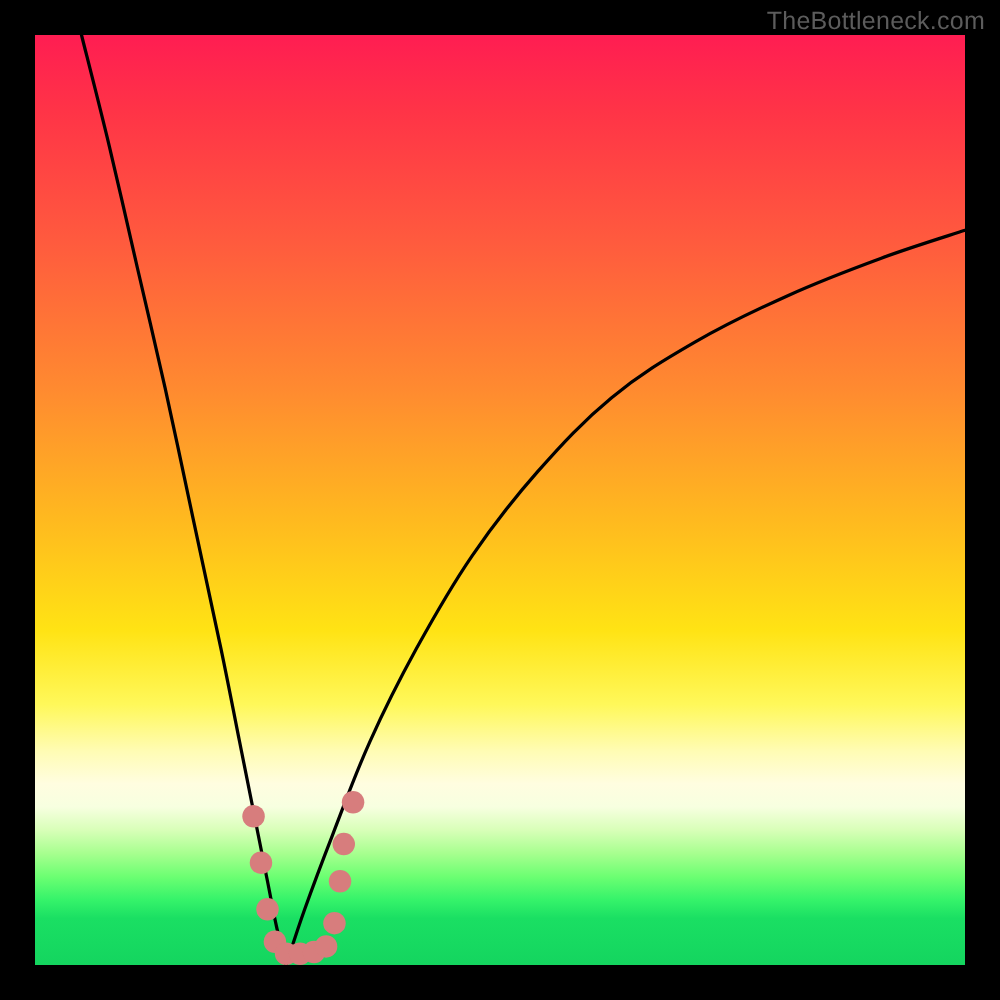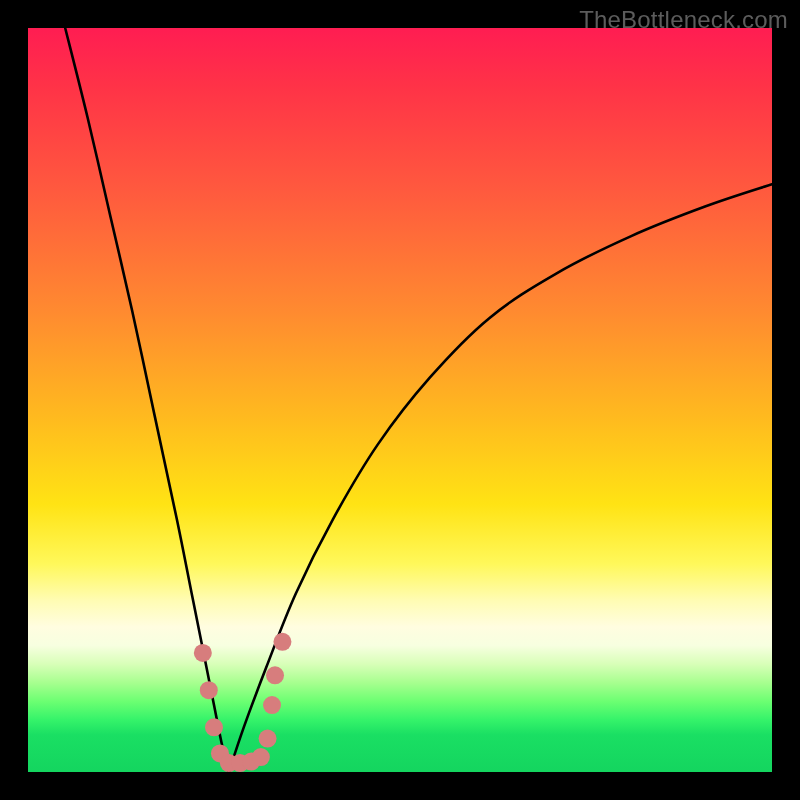--- a/index.html
+++ b/index.html
@@ -44,21 +44,21 @@
       #35f36a 93%,
       #1adf63 95%,
       #14d55f 100%
     );
   }
   .watermark {
     position: absolute;
     top: 6px;
     right: 12px;
     color: #5c5c5c;
-    font-size: 24px;
+    font-size: 20px;
     font-weight: 400;
     letter-spacing: 0.2px;
     user-select: none;
   }
   svg.curves {
     position: absolute;
     left: 0;
     top: 0;
     width: 744px;
     height: 744px;

